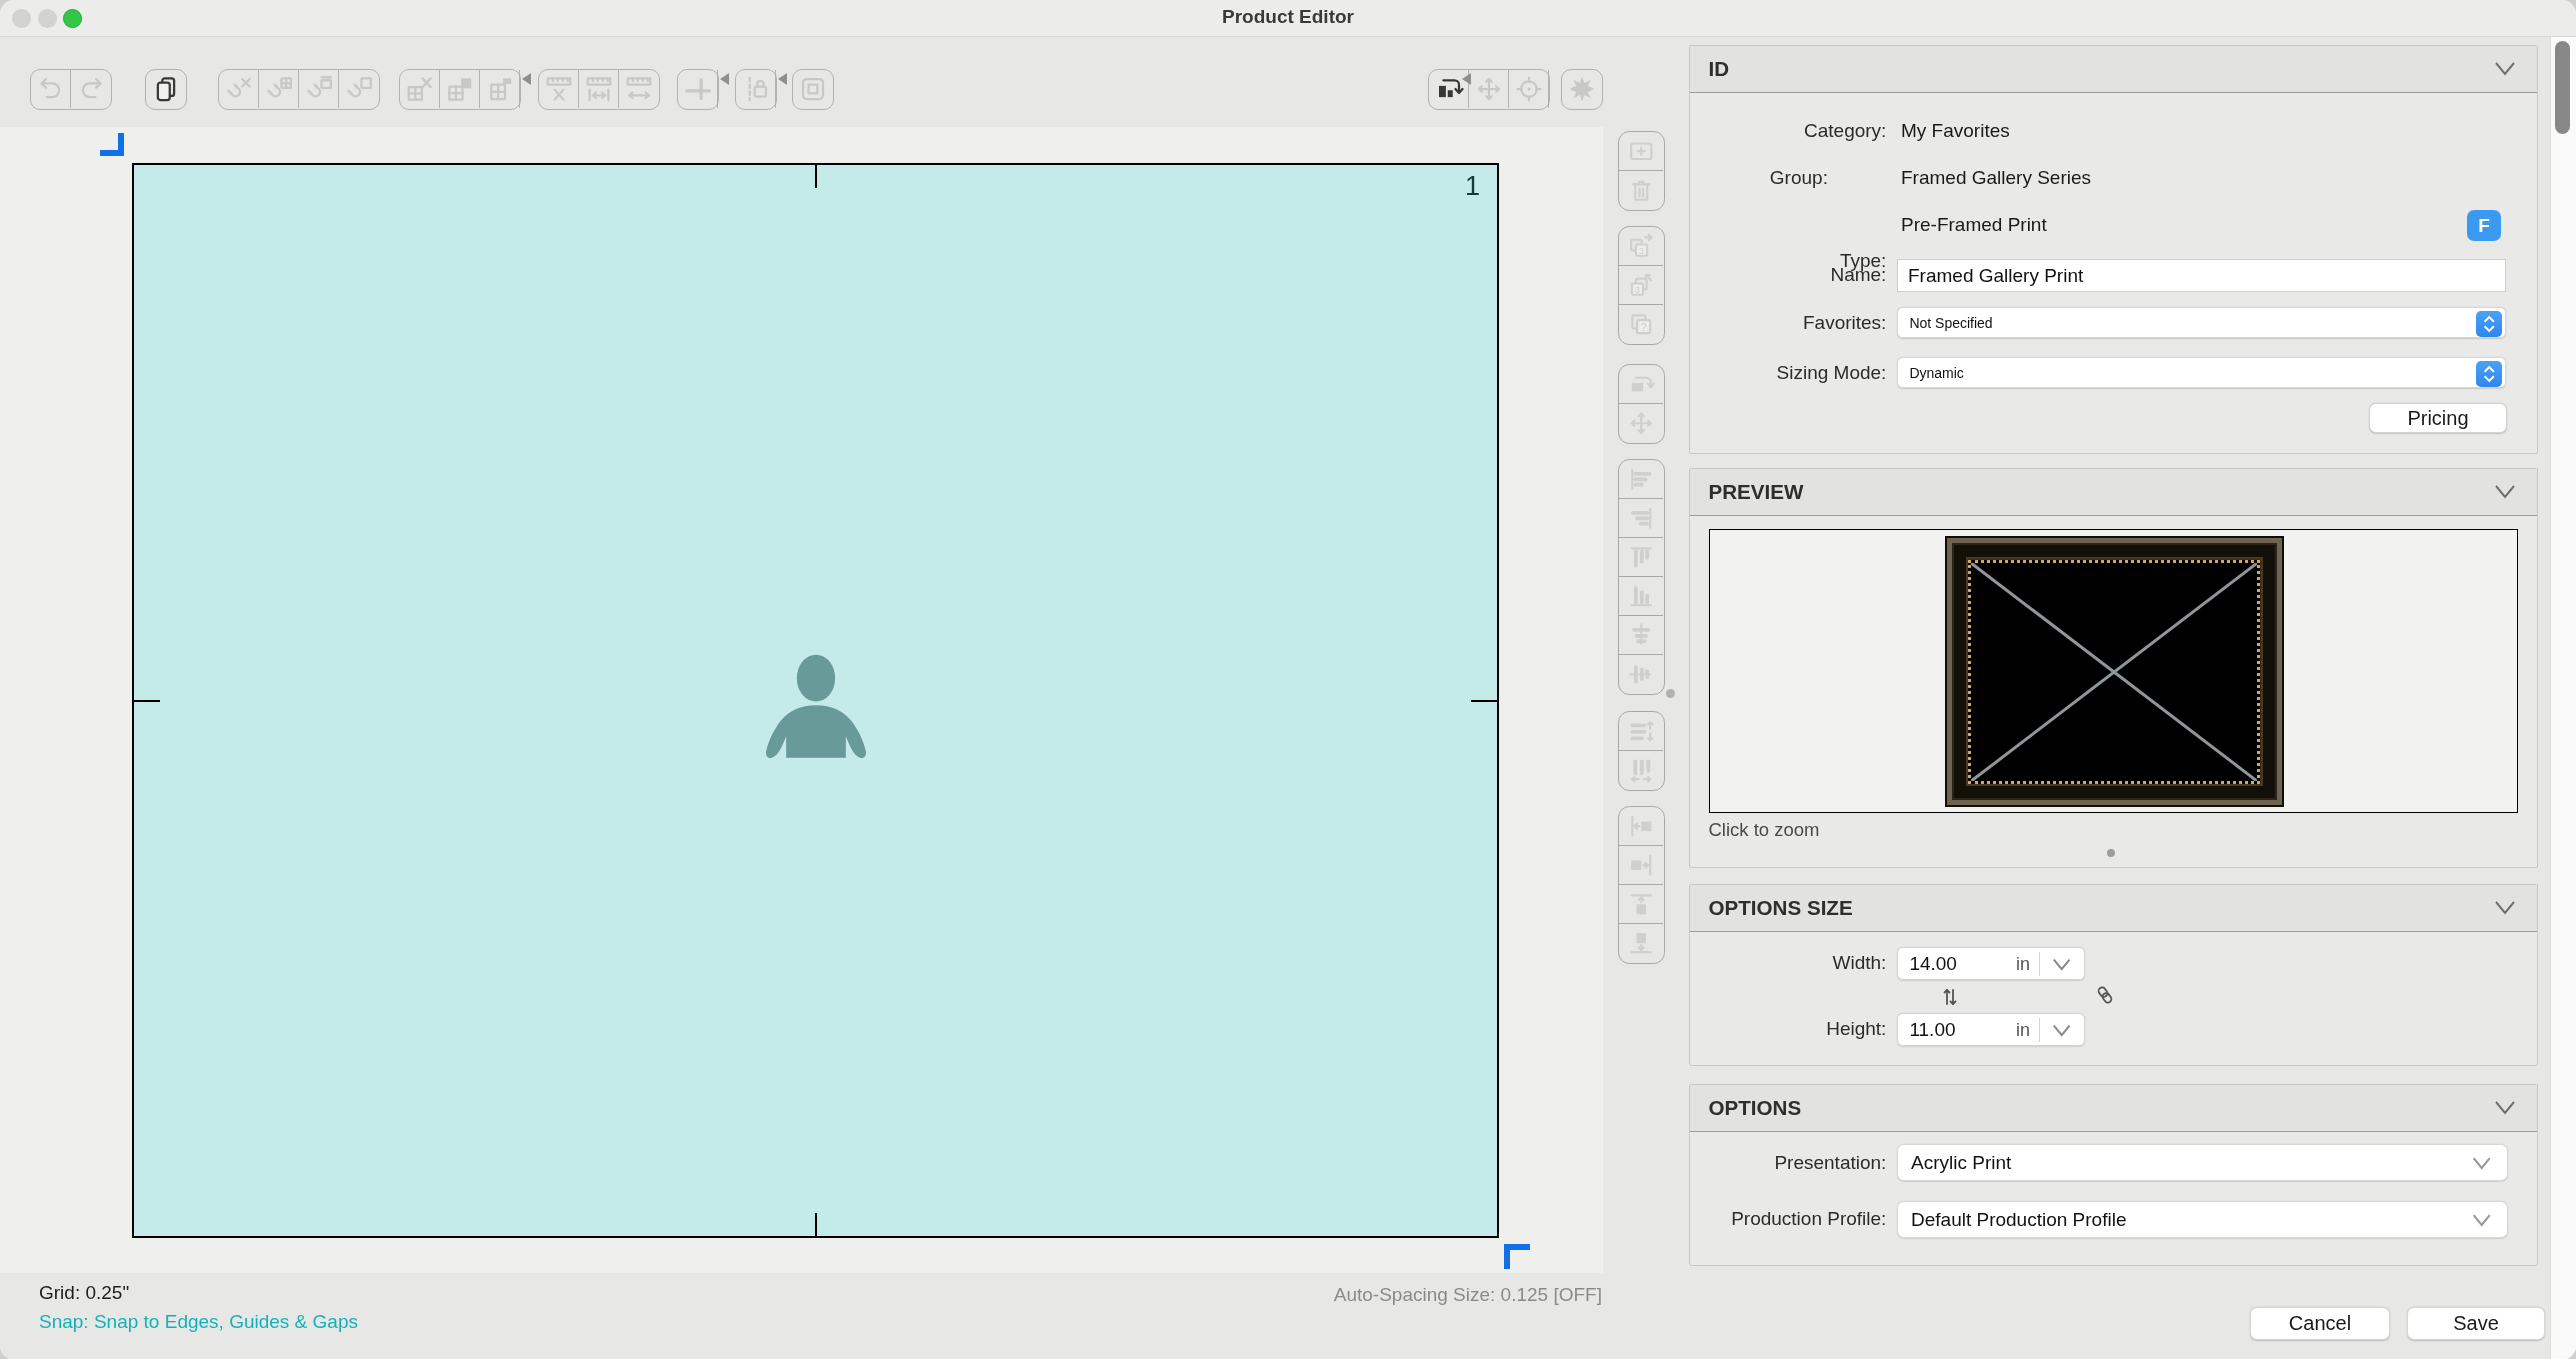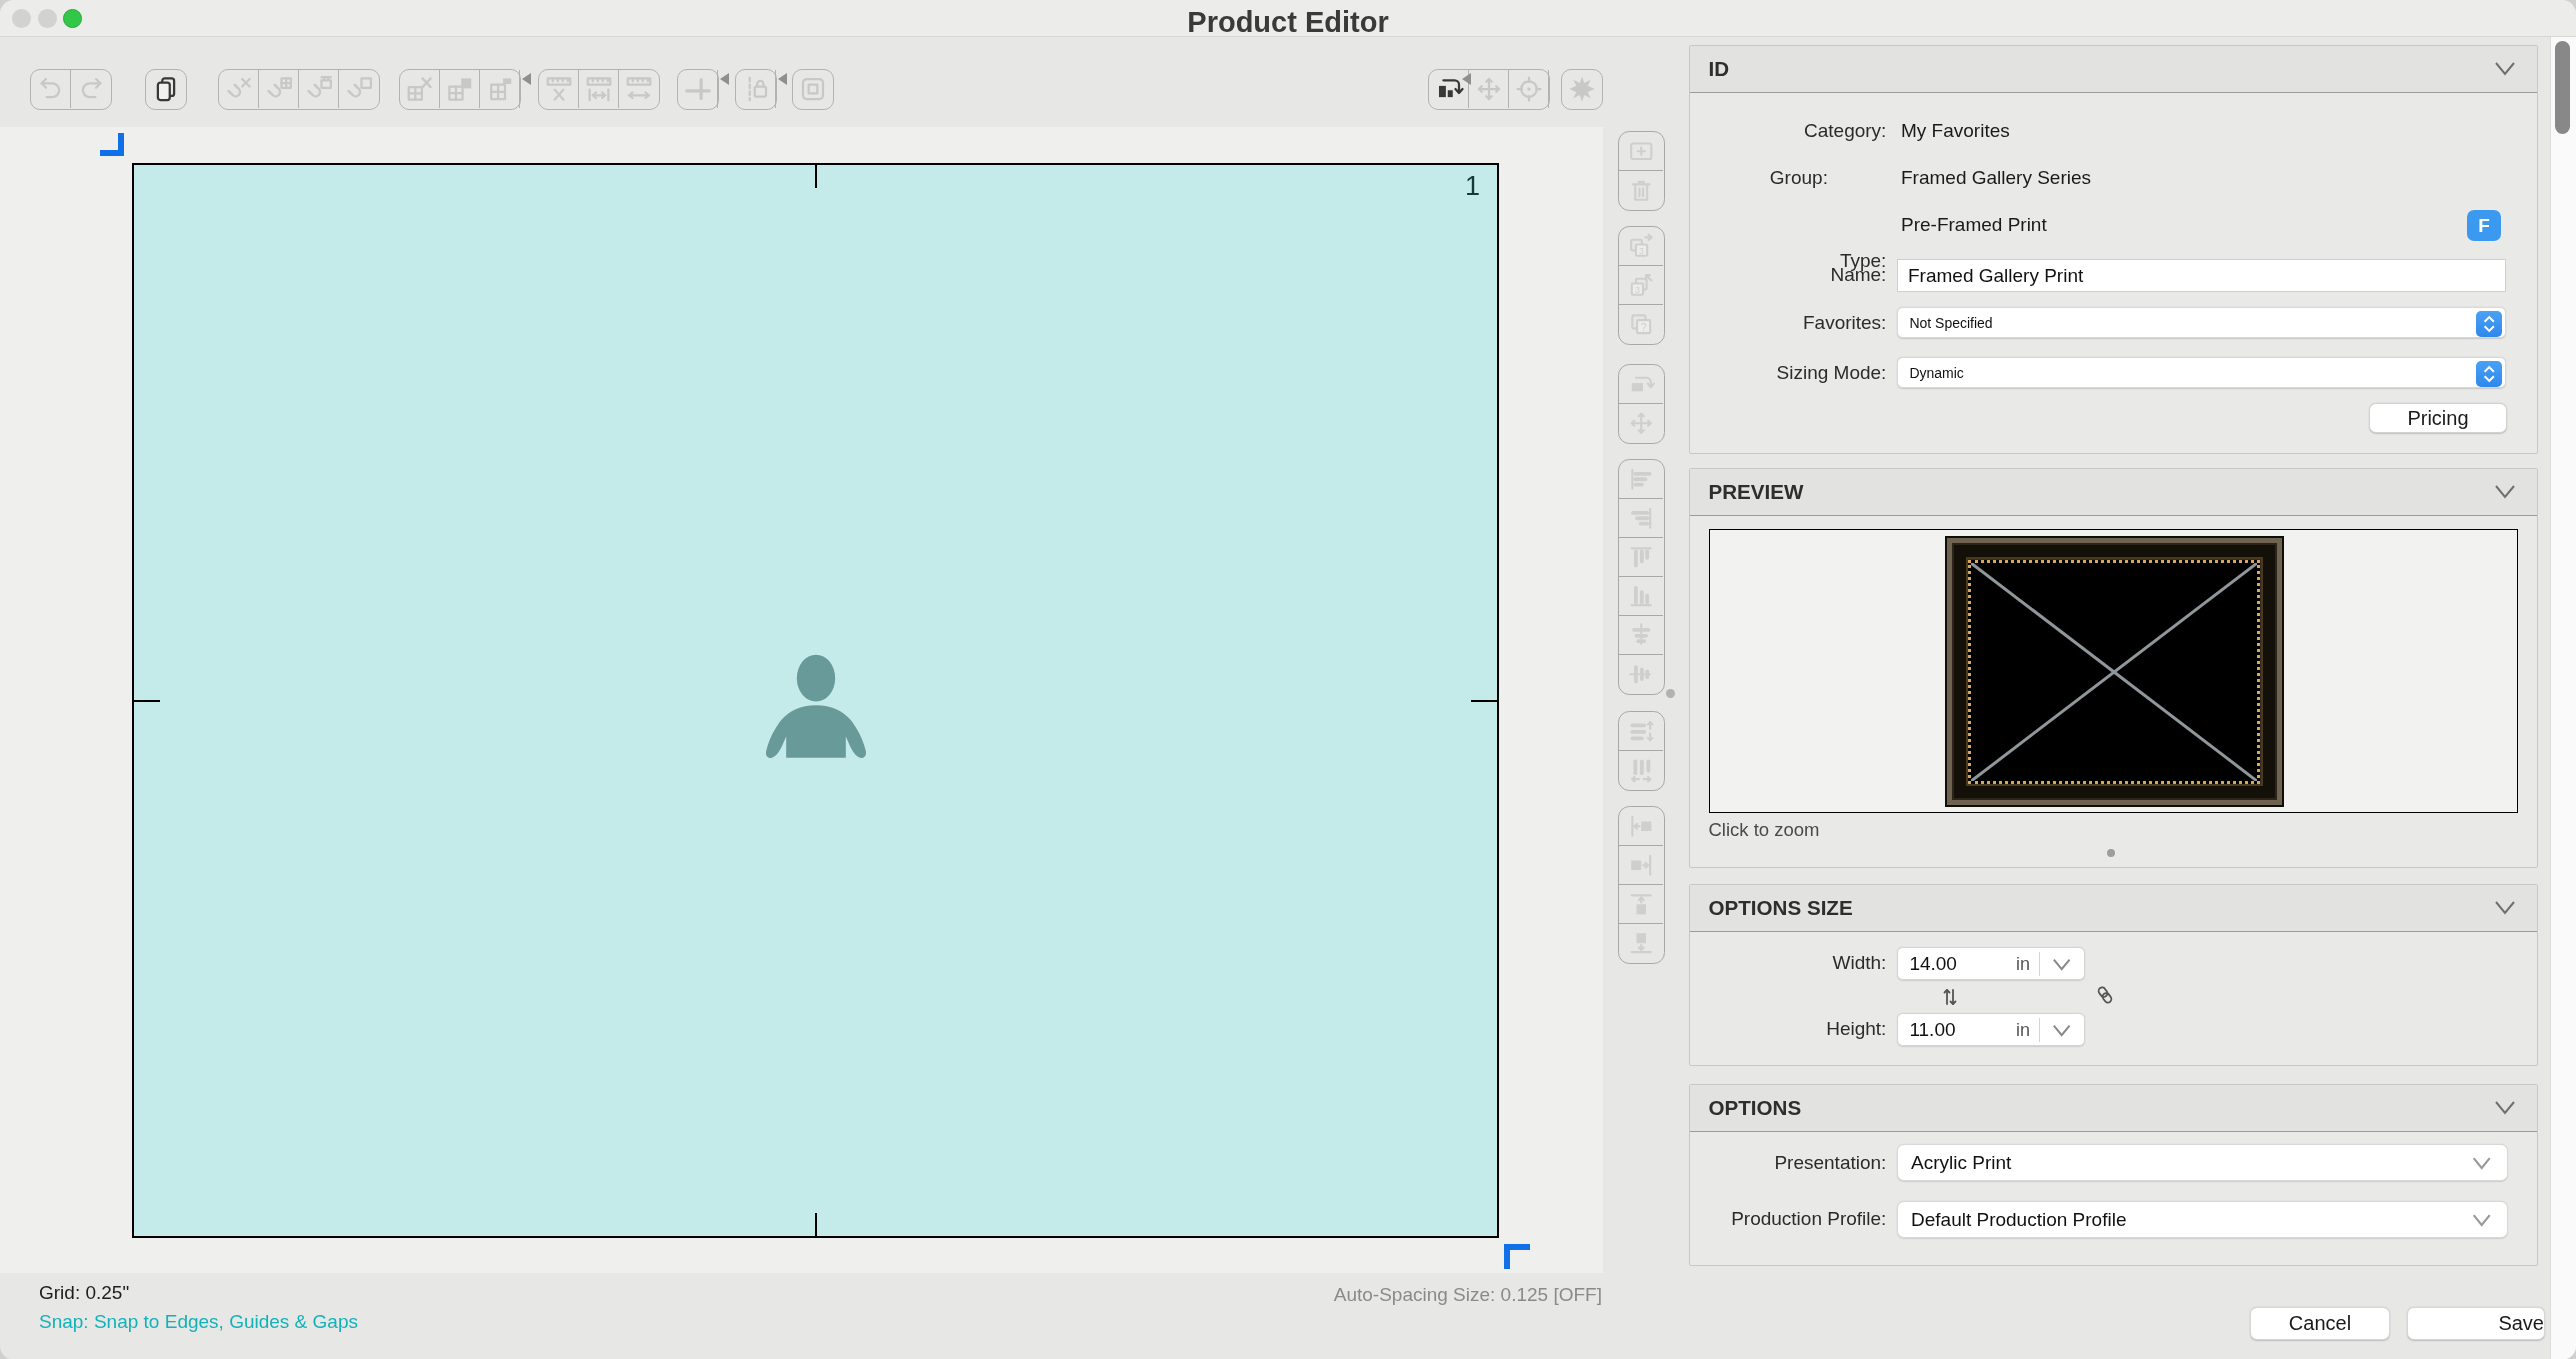--- a/index.html
+++ b/index.html
@@ -3,21 +3,21 @@
 <meta charset="utf-8">
 <style>
   * { margin:0; padding:0; box-sizing:border-box; }
   html,body { background:#d0d0ce; }
   body { font-family:"Liberation Sans", sans-serif; }
   #window { position:relative; width:2576px; height:1360px; background:#e7e7e5; border-radius:14.2px; overflow:hidden; }
 
   
   #titlebar { position:absolute; left:0; top:0; width:100%; height:37px; background:#ececea; border-bottom:1.4px solid #d6d6d4; }
   .tlight { position:absolute; top:9.3px; width:18.5px; height:18.5px; border-radius:50%; }
-  #win-title { position:absolute; left:0; right:0; top:6.4px; text-align:center; font-size:29px; font-weight:bold; color:#3a3a3a; }
+  #win-title { position:absolute; left:0; right:0; top:6.4px; text-align:center; font-size:19px; font-weight:bold; color:#3a3a3a; }
 
   
   .tgroup { position:absolute; top:69px; height:41px; border:1.4px solid #b2b2b0; border-radius:10px; display:flex; }
   .tbtn { width:40px; height:38px; display:flex; align-items:center; justify-content:center; color:#c8c8c6; border-right:1.4px solid #b2b2b0; }
   .tbtn:last-child { border-right:none; }
   .tbtn.on { color:#383838; }
   .tbtn svg { width:30px; height:30px; }
   .flyout { position:absolute; top:2.8px; right:-10.7px; width:0; height:0; border-top:6.4px solid transparent; border-bottom:6.4px solid transparent; border-right:9.3px solid #8f8f8d; }
 
   
@@ -576,16 +576,16 @@
 
   <div id="scroll-track">
     <div id="scroll-thumb"></div>
   </div>
 
   <div id="status-grid">Grid: 0.25"</div>
   <div id="status-snap">Snap: Snap to Edges, Guides &amp; Gaps</div>
   <div id="status-auto">Auto-Spacing Size: 0.125 [OFF]</div>
 
   <div class="fbtn" style="left:2250px;width:140px;">Cancel</div>
-  <div class="fbtn" style="left:2407px;width:138px;text-align:right;">Save</div>
+  <div class="fbtn" style="left:2407px;width:138px;">Save</div>
 
 </div>
 
 
 </body></html>

